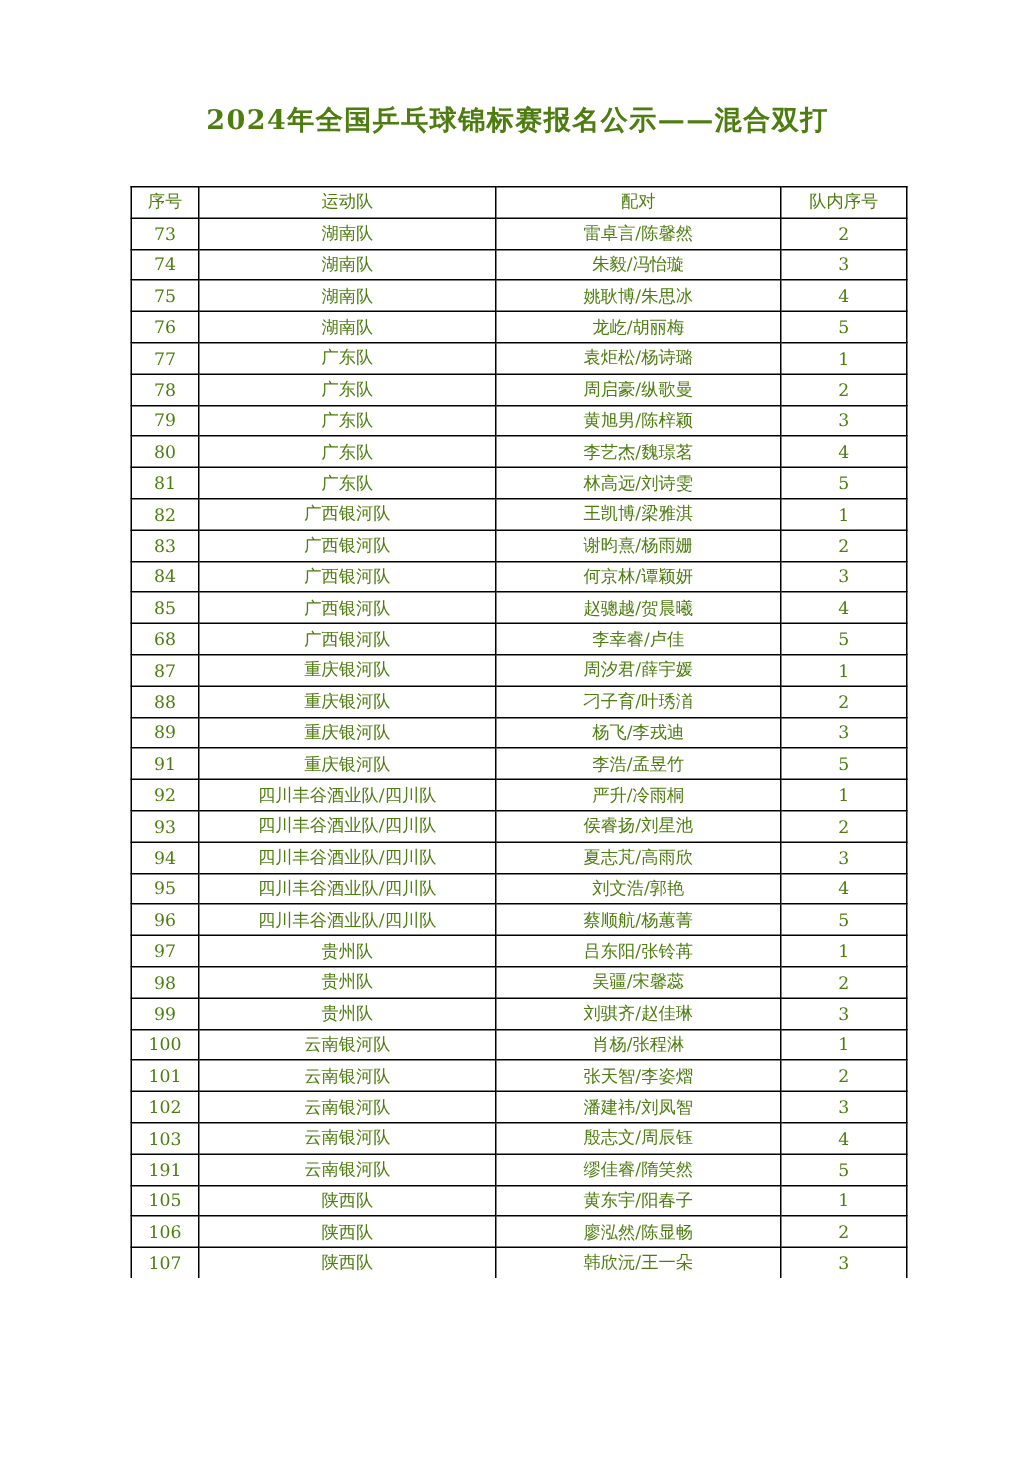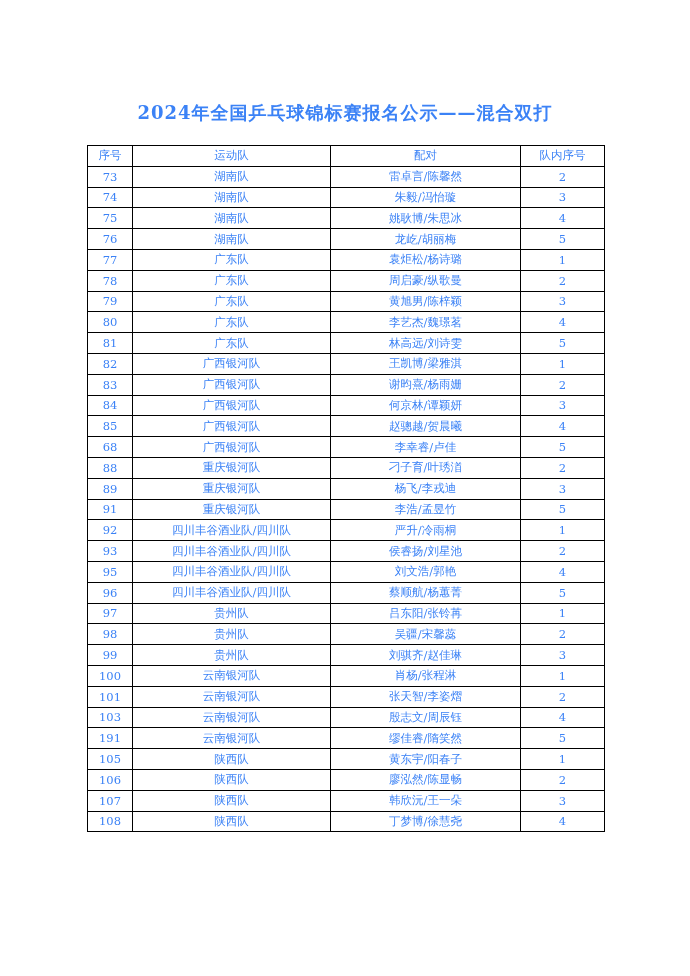--- a/index.html
+++ b/index.html
@@ -6,37 +6,36 @@
     margin: 0;
     padding: 0;
     background: #ffffff;
   }
   .page {
     position: relative;
     width: 690px;
     height: 852px;
     background: #ffffff;
     font-family: "DejaVu Serif", "Liberation Serif", serif;
-    color: #3b82f6;
+    color: #4d7c0f;
     overflow: hidden;
-    margin-top: 33px;
   }
   .doc-title {
     position: absolute;
     top: 68px;
     left: 0;
     width: 100%;
     text-align: center;
     font-size: 18px;
     font-weight: bold;
     letter-spacing: 1px;
   }
   table.reg-table {
     position: absolute;
-    top: 112px;
+    top: 124px;
     left: 87px;
     border-collapse: collapse;
     table-layout: fixed;
     width: 517px;
     font-size: 11.5px;
   }
   table.reg-table th,
   table.reg-table td {
     border: 1px solid #000000;
     height: 19.8px;
@@ -166,20 +165,26 @@
       <td>4</td>
     </tr>
 
     <tr>
       <td>68</td>
       <td>广西银河队</td>
       <td>李幸睿/卢佳</td>
       <td>5</td>
     </tr>
 
+    <tr>
+      <td>87</td>
+      <td>重庆银河队</td>
+      <td>周汐君/薛宇媛</td>
+      <td>1</td>
+    </tr>
 
     <tr>
       <td>88</td>
       <td>重庆银河队</td>
       <td>刁子育/叶琇渞</td>
       <td>2</td>
     </tr>
 
     <tr>
       <td>89</td>
@@ -203,20 +208,26 @@
       <td>1</td>
     </tr>
 
     <tr>
       <td>93</td>
       <td>四川丰谷酒业队/四川队</td>
       <td>侯睿扬/刘星池</td>
       <td>2</td>
     </tr>
 
+    <tr>
+      <td>94</td>
+      <td>四川丰谷酒业队/四川队</td>
+      <td>夏志芃/高雨欣</td>
+      <td>3</td>
+    </tr>
 
     <tr>
       <td>95</td>
       <td>四川丰谷酒业队/四川队</td>
       <td>刘文浩/郭艳</td>
       <td>4</td>
     </tr>
 
     <tr>
       <td>96</td>
@@ -253,20 +264,26 @@
       <td>1</td>
     </tr>
 
     <tr>
       <td>101</td>
       <td>云南银河队</td>
       <td>张天智/李姿熠</td>
       <td>2</td>
     </tr>
 
+    <tr>
+      <td>102</td>
+      <td>云南银河队</td>
+      <td>潘建祎/刘凤智</td>
+      <td>3</td>
+    </tr>
 
     <tr>
       <td>103</td>
       <td>云南银河队</td>
       <td>殷志文/周辰钰</td>
       <td>4</td>
     </tr>
 
     <tr>
       <td>191</td>

